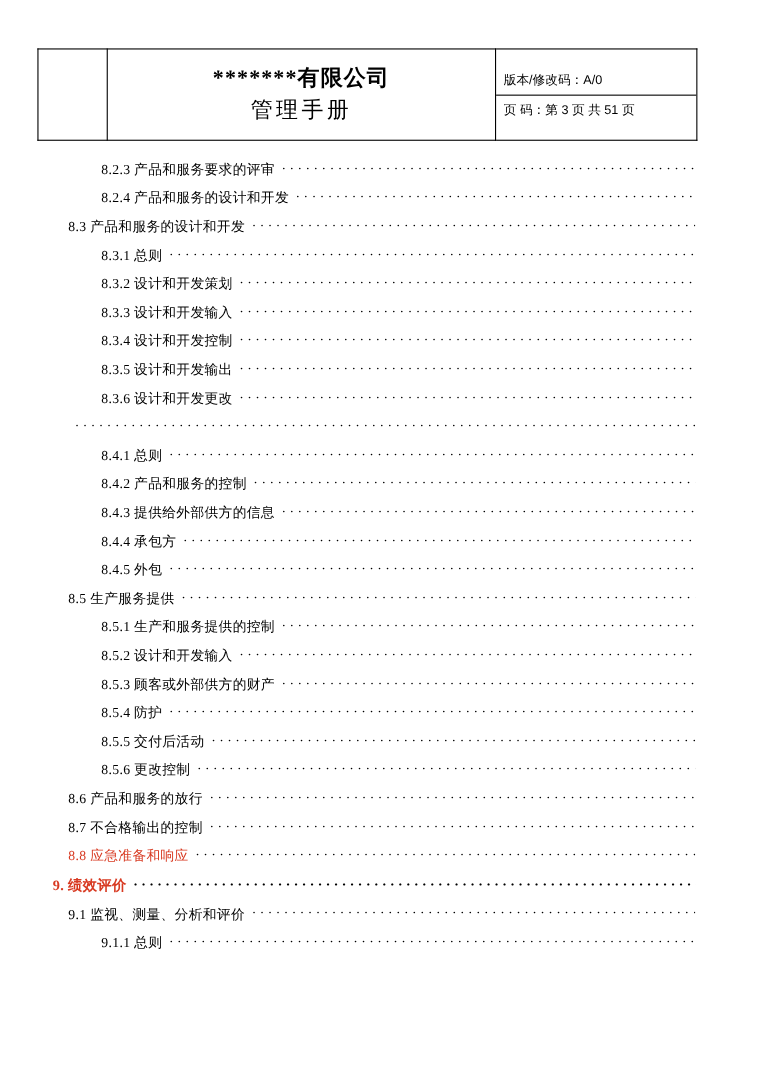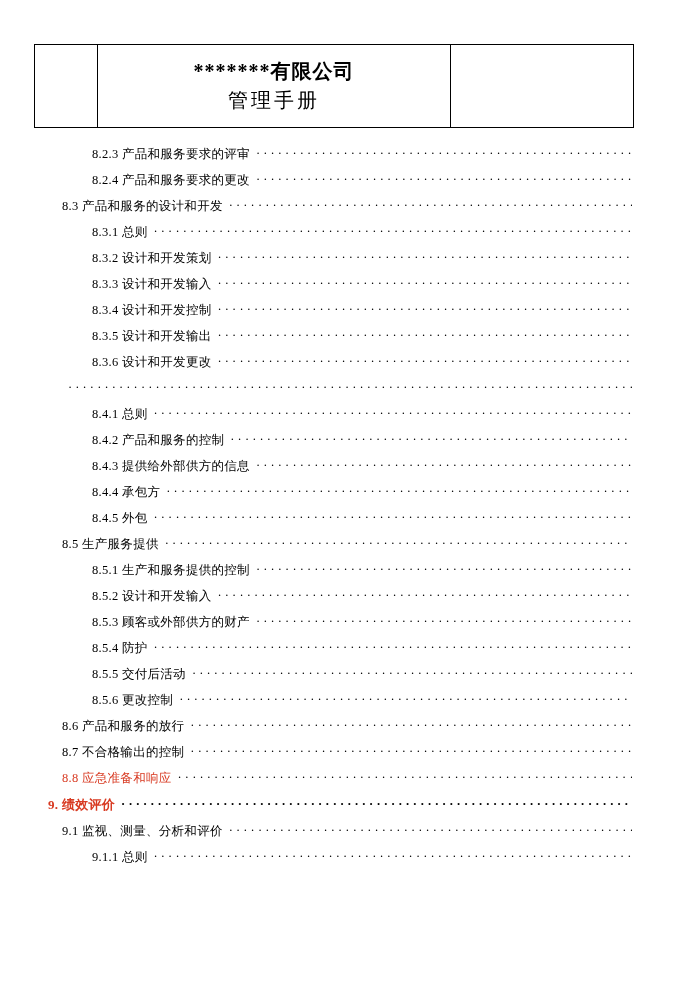--- a/index.html
+++ b/index.html
@@ -125,34 +125,40 @@
     <tbody>
         <tr>
       <td class="hdr-left"></td>
       <td class="hdr-center">
         <div class="hdr-title-1">*******有限公司</div>
         <div class="hdr-title-2">管理手册</div>
       </td>
       <td class="hdr-right">
         <table class="hdr-right-inner">
           <tbody>
+          <tr>
+                  <td>版本/修改码：A/0</td>
+                </tr>
+          <tr>
+                  <td>页    码：第 3 页 共 51 页</td>
+                </tr>
         </tbody>
             </table>
       </td>
     </tr>
   </tbody>
     </table>
 
   <div class="toc">
       <div class="toc-row lvl-3">
         <span class="toc-label">8.2.3  产品和服务要求的评审</span>
         <span class="toc-dots">· · · · · · · · · · · · · · · · · · · · · · · · · · · · · · · · · · · · · · · · · · · · · · · · · · · · · · · · · · · · · · · · · · · · · · · · · · · · · · · · · · · · · · · · · · · · · · · · · · · · · · · · · · · · · · · · · · · · · · · · · · · · · · · · · · · · · · · · · · · · · · · · · · · · · · · · · · · · · · · · · · · · · · · · · · · · · · · · · · · · · · · · · · · · · · · · · · · · · · · · · · · · · · · · · · · · · · · · · · · ·</span>
       </div>
       <div class="toc-row lvl-3">
-        <span class="toc-label">8.2.4  产品和服务要求的更改</span>
+        <span class="toc-label">8.2.4  产品和服务的设计和开发</span>
         <span class="toc-dots">· · · · · · · · · · · · · · · · · · · · · · · · · · · · · · · · · · · · · · · · · · · · · · · · · · · · · · · · · · · · · · · · · · · · · · · · · · · · · · · · · · · · · · · · · · · · · · · · · · · · · · · · · · · · · · · · · · · · · · · · · · · · · · · · · · · · · · · · · · · · · · · · · · · · · · · · · · · · · · · · · · · · · · · · · · · · · · · · · · · · · · · · · · · · · · · · · · · · · · · · · · · · · · · · · · · · · · · · · · · ·</span>
       </div>
       <div class="toc-row lvl-2">
         <span class="toc-label">8.3  产品和服务的设计和开发</span>
         <span class="toc-dots">· · · · · · · · · · · · · · · · · · · · · · · · · · · · · · · · · · · · · · · · · · · · · · · · · · · · · · · · · · · · · · · · · · · · · · · · · · · · · · · · · · · · · · · · · · · · · · · · · · · · · · · · · · · · · · · · · · · · · · · · · · · · · · · · · · · · · · · · · · · · · · · · · · · · · · · · · · · · · · · · · · · · · · · · · · · · · · · · · · · · · · · · · · · · · · · · · · · · · · · · · · · · · · · · · · · · · · · · · · · ·</span>
       </div>
       <div class="toc-row lvl-3">
         <span class="toc-label">8.3.1  总则</span>
         <span class="toc-dots">· · · · · · · · · · · · · · · · · · · · · · · · · · · · · · · · · · · · · · · · · · · · · · · · · · · · · · · · · · · · · · · · · · · · · · · · · · · · · · · · · · · · · · · · · · · · · · · · · · · · · · · · · · · · · · · · · · · · · · · · · · · · · · · · · · · · · · · · · · · · · · · · · · · · · · · · · · · · · · · · · · · · · · · · · · · · · · · · · · · · · · · · · · · · · · · · · · · · · · · · · · · · · · · · · · · · · · · · · · · ·</span>
       </div>

